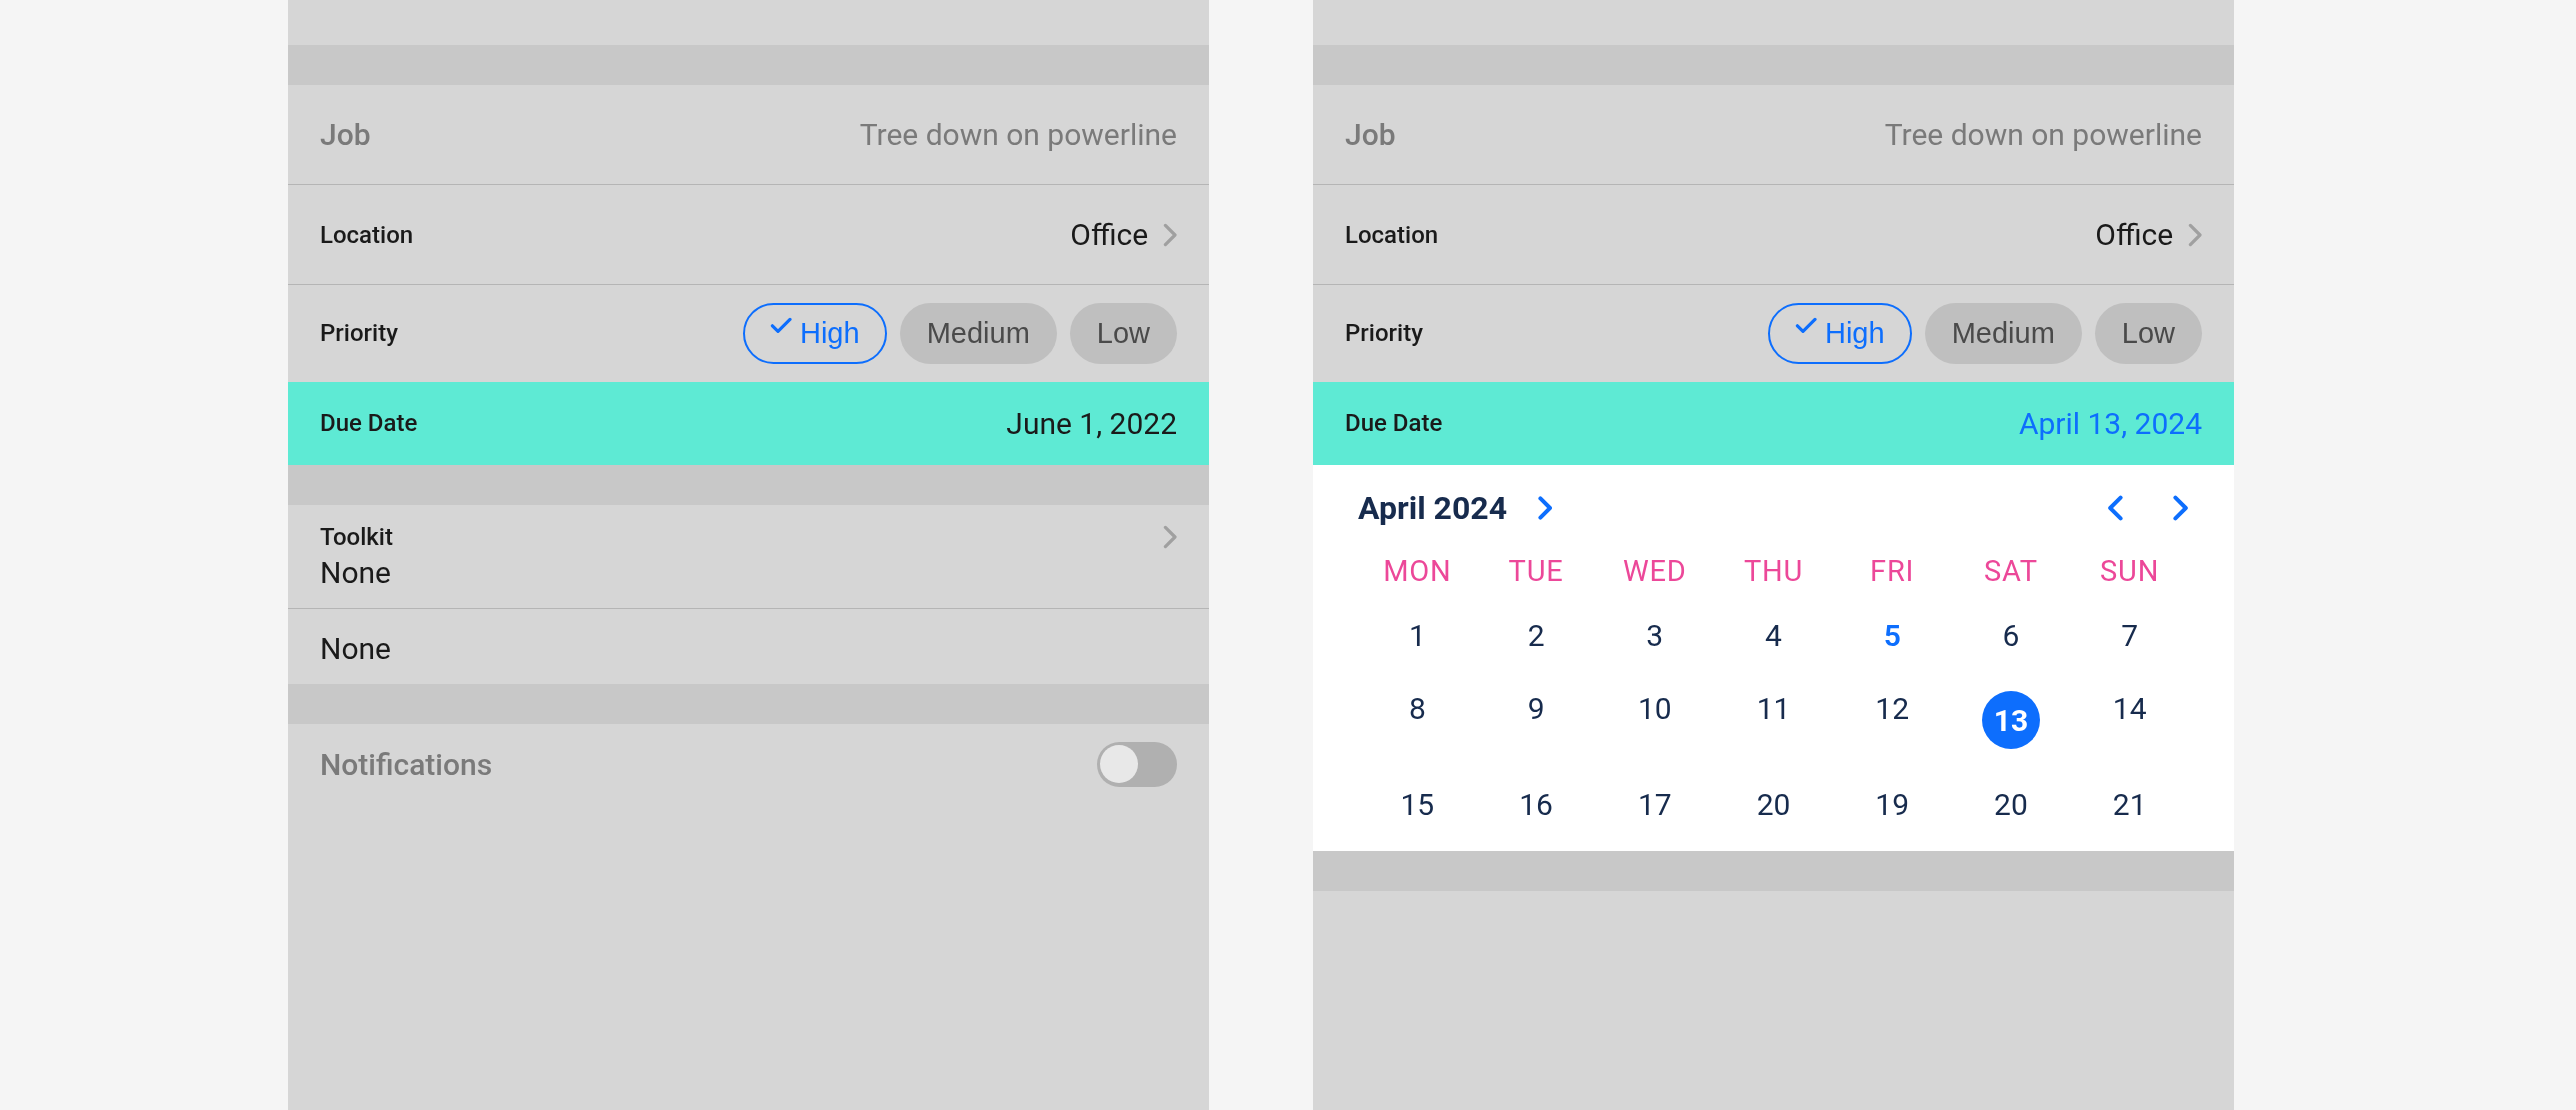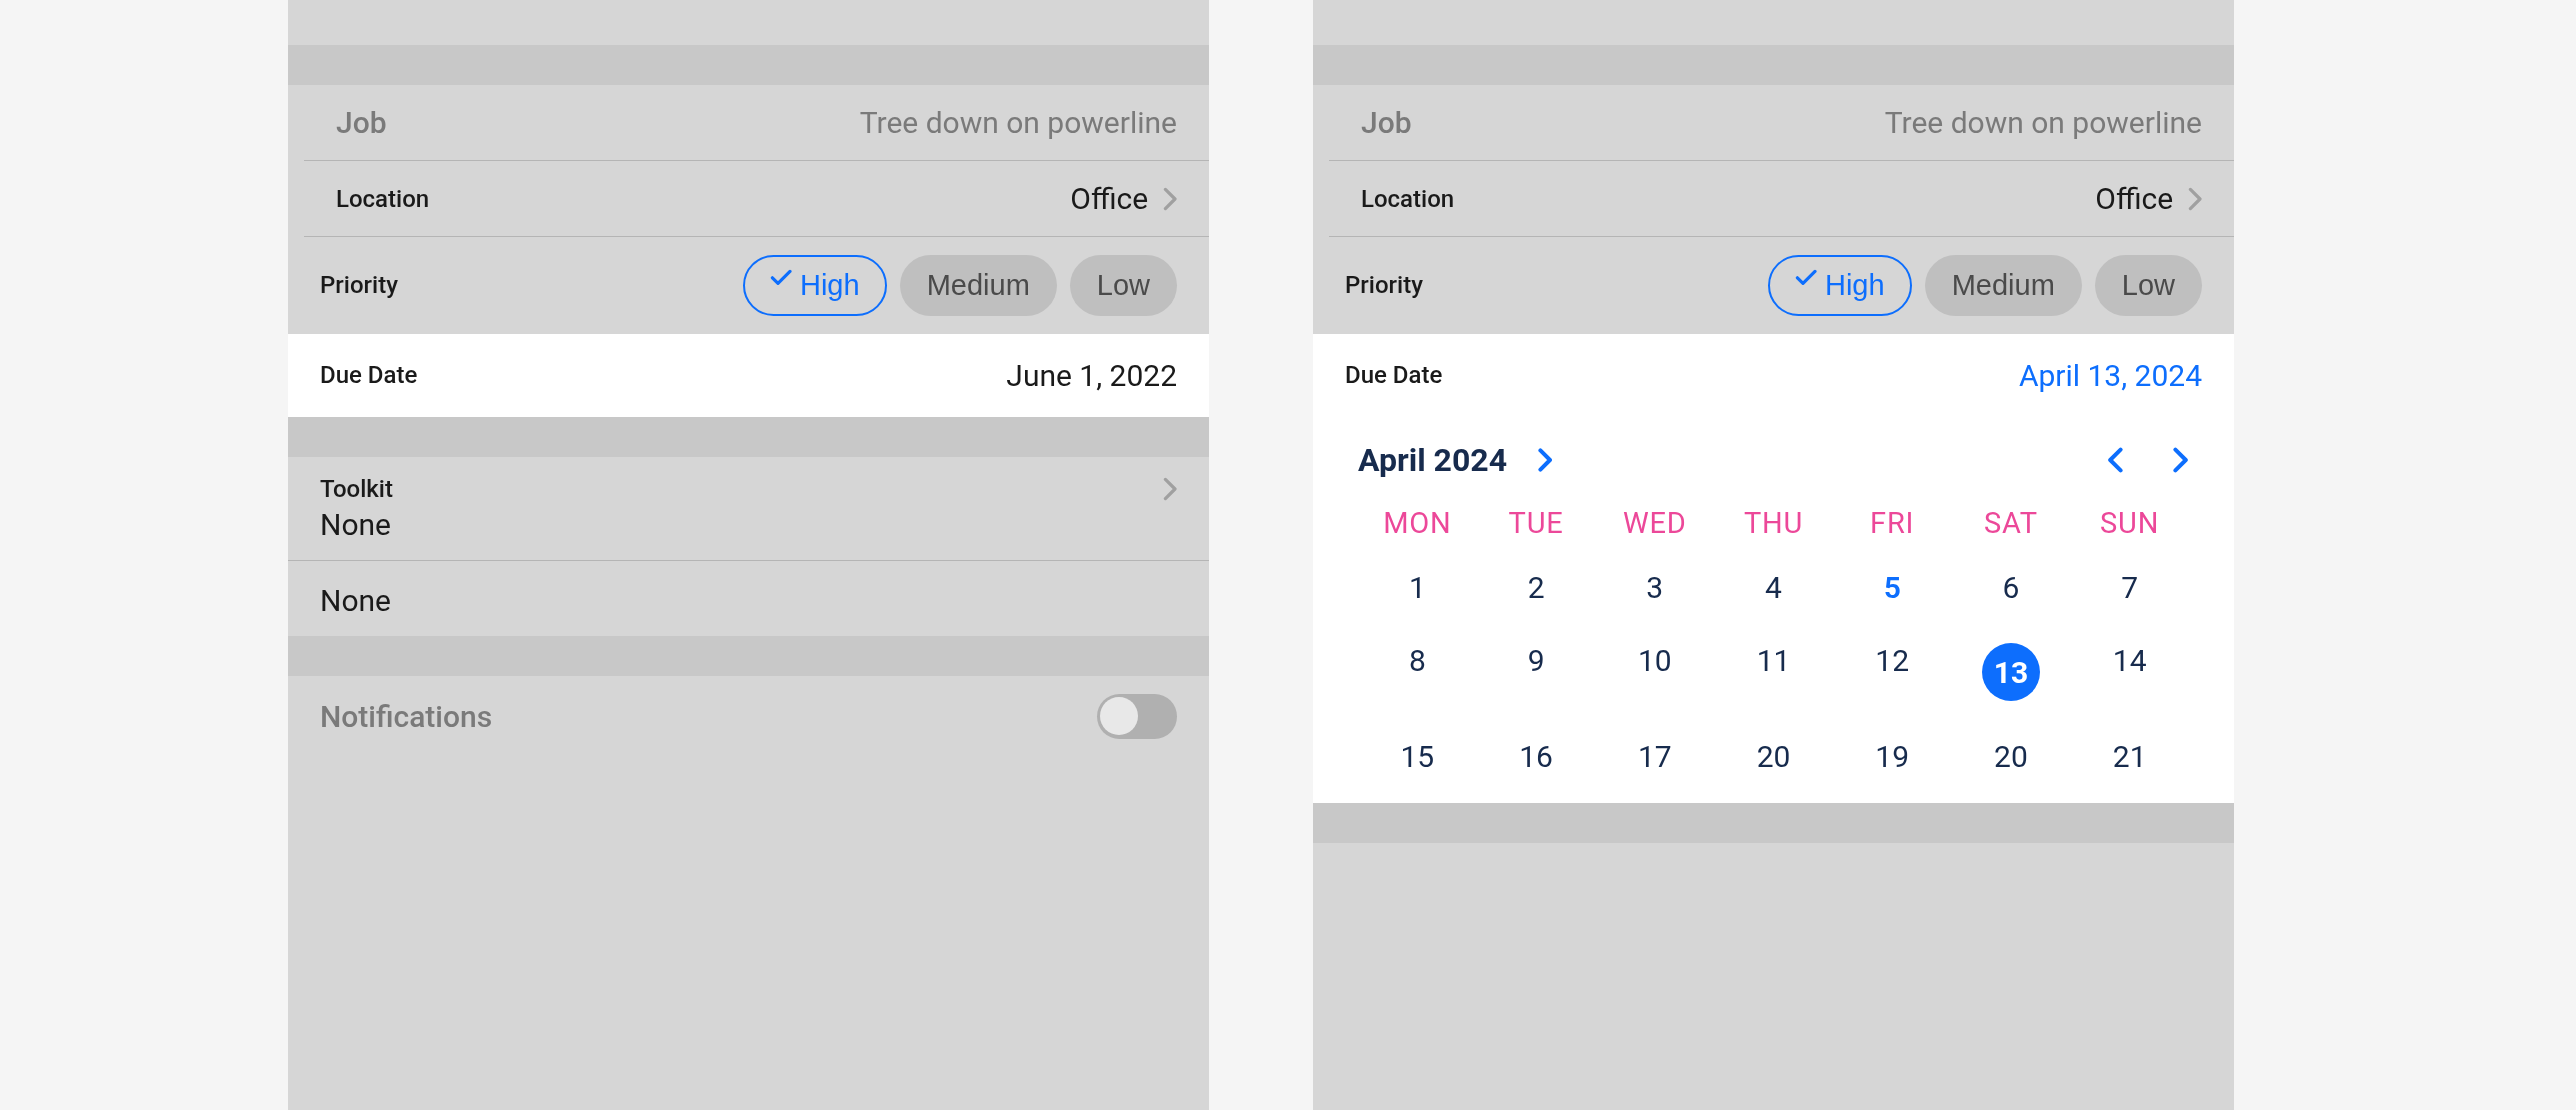--- a/index.html
+++ b/index.html
@@ -29,24 +29,23 @@
     background: #d6d6d6;
   }
   .gap {
     height: 40px;
     background: #c8c8c8;
   }
   .row {
     display: flex;
     align-items: center;
     justify-content: space-between;
-    padding: 20px 32px;
+    padding: 32px 32px;
     border-bottom: 1.6px solid #b5b5b5;
     background: #d6d6d6;
-    margin-left: 16px;
   }
   .label {
     font-size: 24px;
     color: #1a1a1a;
     font-weight: 500;
   }
   .label-muted {
     font-size: 30px;
     color: #7a7a7a;
     font-weight: 500;
@@ -99,21 +98,21 @@
     border: 2.4px solid #0d6efd;
     color: #0d6efd;
     padding: 12px 25px;
   }
   .check { color: #0d6efd; }
   .white-row {
     display: flex;
     align-items: center;
     justify-content: space-between;
     padding: 24px 32px;
-    background: #ffffff;
+    background: #5eead4;
   }
   .stack-row {
     padding: 17.6px 32px;
     background: #d6d6d6;
     border-bottom: 1.6px solid #b5b5b5;
   }
   .stack-row .top {
     display: flex;
     justify-content: space-between;
     align-items: center;

